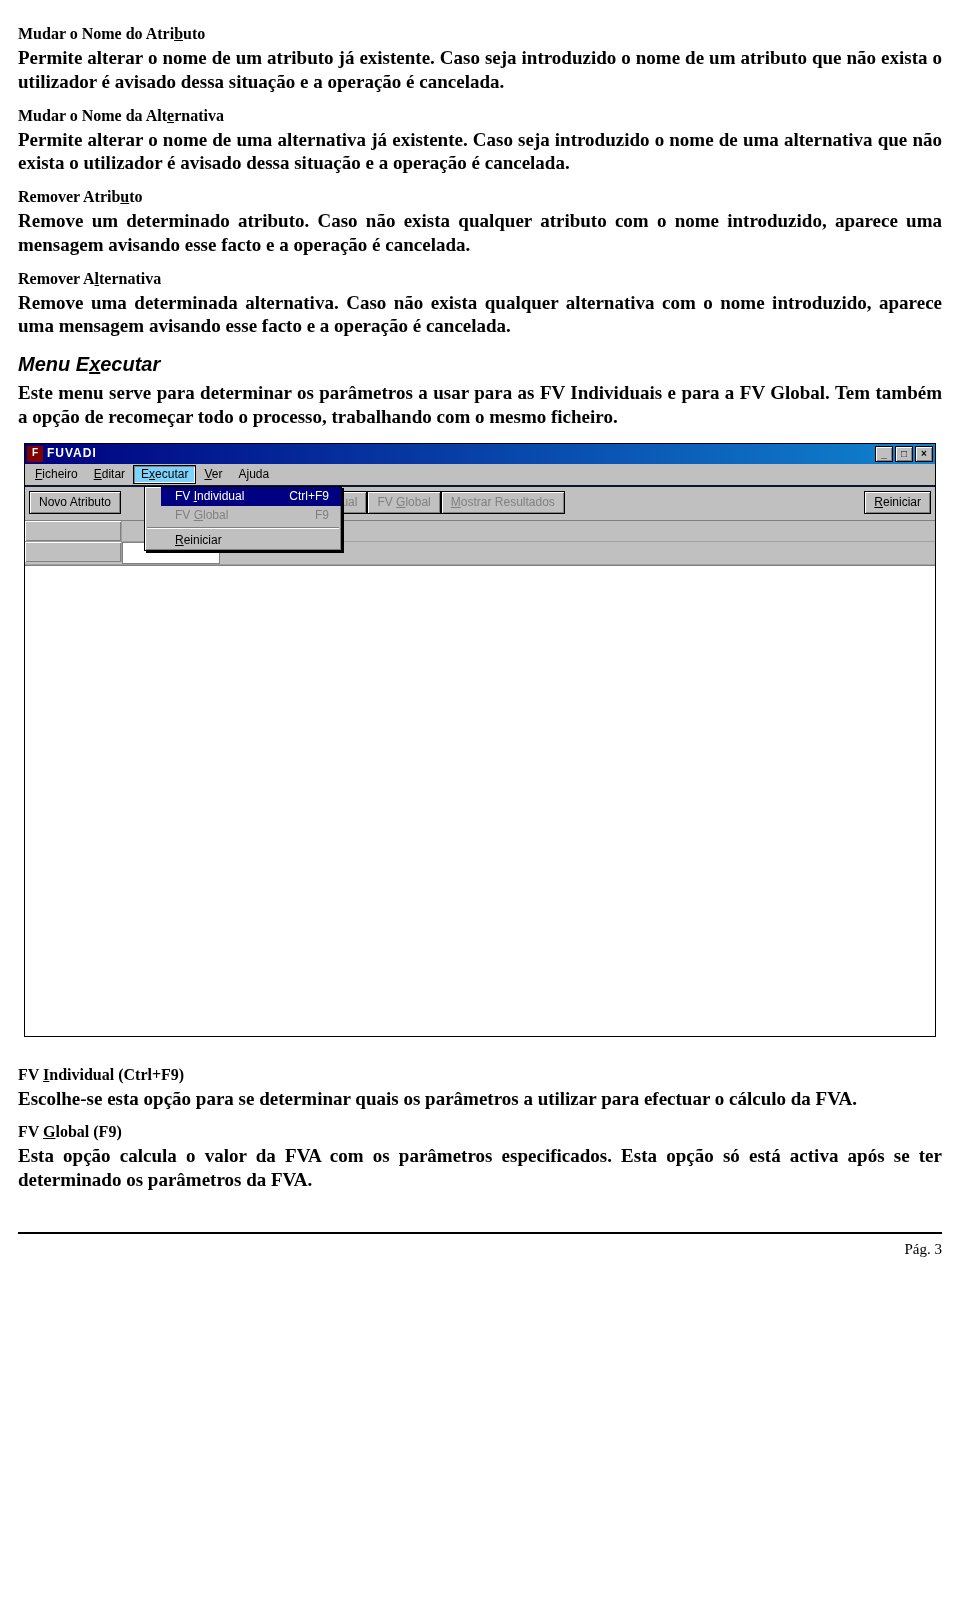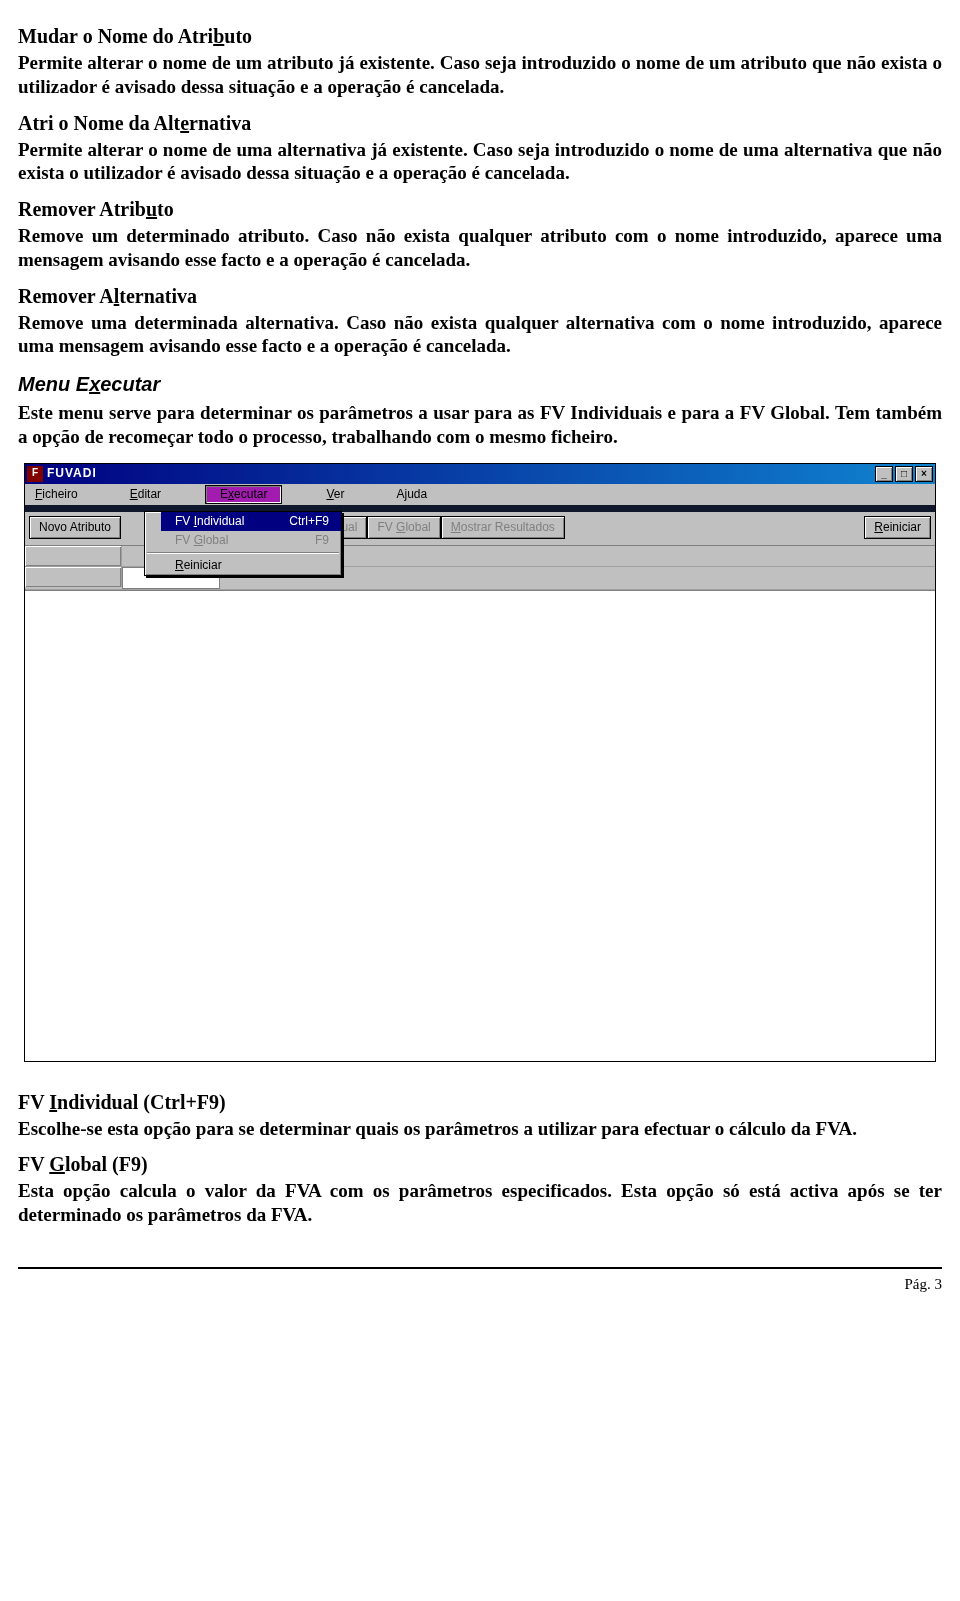--- a/index.html
+++ b/index.html
@@ -6,21 +6,21 @@
     font-family: "Times New Roman", Times, serif;
     font-size: 19px;
     color: #000;
     background: #fff;
     margin: 0;
     padding: 14px 18px 18px 18px;
     width: 924px;
     line-height: 1.25;
   }
   h3.sec {
-    font-size: 20px;
+    font-size: 16px;
     font-weight: bold;
     margin: 10px 0 2px 0;
   }
   h2.menu {
     font-family: Arial, Helvetica, sans-serif;
     font-size: 20px;
     font-style: italic;
     font-weight: bold;
     margin: 14px 0 4px 0;
   }
@@ -64,31 +64,30 @@
     box-shadow: inset 1px 1px 0 #fff, inset -1px -1px 0 #808080;
     margin-left: 2px;
     display: inline-flex; align-items:center; justify-content:center;
     font-size: 10px; font-weight:bold; color:#000;
     line-height: 1;
   }
   .menubar {
     display: flex;
     background: #c0c0c0;
     padding: 1px 2px;
-    border-bottom: 7px solid #0f172a;
-    gap: 36px;
+    border-bottom: 2px solid #0f172a;
   }
   .menubar .mitem {
     padding: 2px 8px;
   }
   .menubar .mitem.open {
-    background: #a21caf;
+    background: #7dd3fc;
     border: 1px solid #000;
     box-shadow: inset 1px 1px 0 #808080, inset -1px -1px 0 #fff;
-    padding: 1px 14px;
+    padding: 1px 7px;
   }
   .toolbar {
     display: flex;
     align-items: center;
     background: #c0c0c0;
     padding: 4px 4px 6px 4px;
     border-bottom: 1px solid #808080;
     position: relative;
   }
   .tbtn {
@@ -154,21 +153,21 @@
 </style>
 </head>
 <body>
 
 <h3 class="sec">
   <span>Mudar o Nome do Atri</span><span class="u">b</span><span>uto</span>
 </h3>
 <p class="body">Permite alterar o nome de um atributo já existente. Caso seja introduzido o nome de um atributo que não exista o utilizador é avisado dessa situação e a operação é cancelada.</p>
 
 <h3 class="sec">
-  <span>Atri o Nome da Alt</span><span class="u">e</span><span>rnativa</span>
+  <span>Mudar o Nome da Alt</span><span class="u">e</span><span>rnativa</span>
 </h3>
 <p class="body">Permite alterar o nome de uma alternativa já existente. Caso seja introduzido o nome de uma alternativa que não exista o utilizador é avisado dessa situação e a operação é cancelada.</p>
 
 <h3 class="sec">
   <span>Remover Atrib</span><span class="u">u</span><span>to</span>
 </h3>
 <p class="body">Remove um determinado atributo. Caso não exista qualquer atributo com o nome introduzido, aparece uma mensagem avisando esse facto e a operação é cancelada.</p>
 
 <h3 class="sec">
   <span>Remover A</span><span class="u">l</span><span>ternativa</span>

